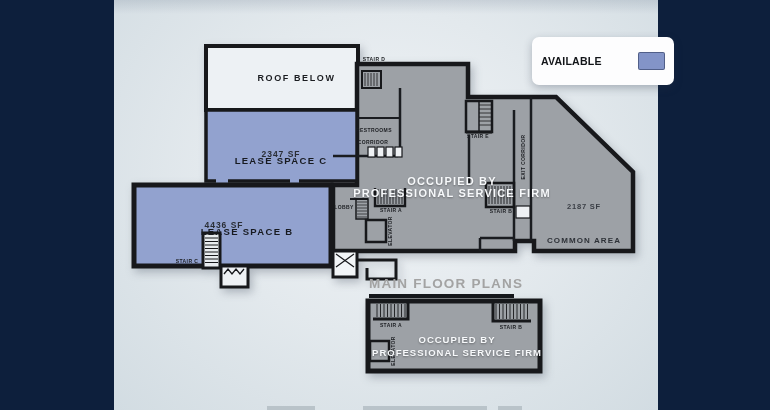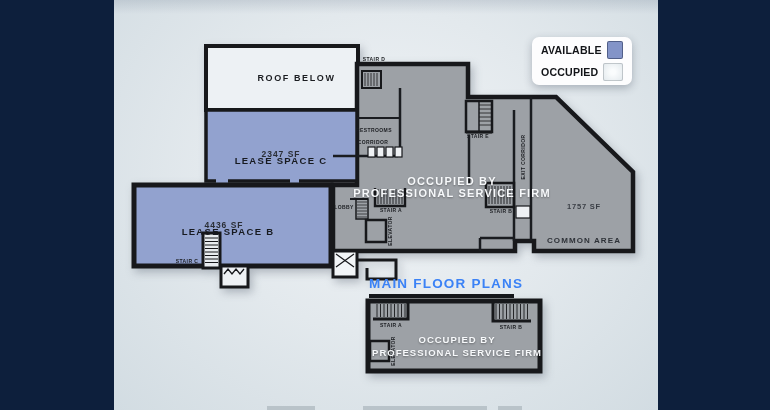--- a/index.html
+++ b/index.html
@@ -26,25 +26,25 @@
   .tiny{font-size:5px;letter-spacing:.4px;}
   .room-name{font-size:9.5px;letter-spacing:1.3px;color:#171a20;margin-top:20px;}
   .room-area{font-size:8.5px;letter-spacing:1px;color:#2a2e36;font-weight:700;}
   .common-name{font-size:8px;letter-spacing:1.1px;color:#2e3238;margin-top:44px;}
   .common-area-sf{font-size:7.5px;letter-spacing:.8px;color:#3a3e45;}
   .white-big{font-size:11px;letter-spacing:1.2px;color:#f7f9fb;text-shadow:0 1px 2px rgba(0,0,0,.35);}
   .white-small{font-size:9.5px;letter-spacing:1px;color:#f7f9fb;text-shadow:0 1px 2px rgba(0,0,0,.35);}
   .roof-lbl{font-size:9px;letter-spacing:1.6px;}
   .section-title{
     position:absolute;left:369px;top:276px;font-weight:700;font-size:13.5px;
-    letter-spacing:1.2px;color:#3b82f6;text-align:center;
+    letter-spacing:1.2px;color:#a3a3a3;text-align:center;
   }
   .title-underline{position:absolute;left:369px;top:294px;width:145px;height:4px;background:#15171b;}
   .legend{
-    position:absolute;left:532px;top:37px;width:100px;height:48px;
+    position:absolute;left:532px;top:37px;width:142px;height:48px;
     background:#fdfdfe;border-radius:7px;box-shadow:0 3px 9px rgba(40,50,70,.30);
     display:flex;flex-direction:column;justify-content:center;gap:4px;
     padding:0 9px;box-sizing:border-box;
   }
   .legend-row{display:flex;align-items:center;justify-content:space-between;}
   .legend-label{font-weight:700;font-size:11.5px;letter-spacing:.2px;color:#121418;transform:scaleX(.92);transform-origin:left;}
   .swatch{width:25px;height:16px;border-radius:2px;}
   .swatch-available{border:1px solid rgba(20,30,60,.45);}
   .swatch-occupied{border:1px solid rgba(60,70,80,.25);background:radial-gradient(circle,#fafcfd 20%, #e4eaee 100%);}
   .bottom-stub{position:absolute;height:4px;top:406px;background:#aeb8bf;opacity:.75;}
@@ -148,25 +148,25 @@
       <path d="M493 303 V321 H531" stroke="#17181b" stroke-width="3" fill="none"></path>
     </g>
     <rect x="370" y="341" width="19" height="20" fill="#9da1a6" stroke="#17181b" stroke-width="2.5"></rect>
   </svg>
 
   <div class="lbl roof-lbl" style="left:282px;top:78px;padding-left:29px;">ROOF BELOW</div>
 
   <div class="lbl room-name" style="left:281px;top:141px;">LEASE SPACE C</div>
   <div class="lbl room-area" style="left:281px;top:154px;">2347 SF</div>
 
-  <div class="lbl room-name" style="left:228px;top:212px;">LEASE SPACE B</div>
+  <div class="lbl room-name" style="left:247px;top:212px;">LEASE SPACE B</div>
   <div class="lbl room-area" style="left:224px;top:225px;">4436 SF</div>
 
   <div class="lbl common-name" style="left:584px;top:197px;">COMMON AREA</div>
-  <div class="lbl common-area-sf" style="left:584px;top:207px;">1757 SF</div>
+  <div class="lbl common-area-sf" style="left:584px;top:207px;">2187 SF</div>
 
   <div class="lbl white-big" style="left:452px;top:181px;">OCCUPIED BY</div>
   <div class="lbl white-big" style="left:452px;top:193px;">PROFESSIONAL SERVICE FIRM</div>
 
   <div class="lbl tiny" style="left:374px;top:59px;">STAIR D</div>
   <div class="lbl tiny" style="left:374px;top:130px;">RESTROOMS</div>
   <div class="lbl tiny" style="left:373px;top:142px;">CORRIDOR</div>
   <div class="lbl tiny" style="left:478px;top:136px;">STAIR E</div>
   <div class="lbl tiny vert" style="left:523px;top:157px;">EXIT CORRIDOR</div>
   <div class="lbl tiny" style="left:344px;top:207px;">LOBBY</div>
@@ -182,18 +182,14 @@
   <div class="lbl tiny" style="left:511px;top:327px;">STAIR B</div>
   <div class="lbl tiny vert" style="left:393px;top:351px;">ELEVATOR</div>
   <div class="lbl white-small" style="left:457px;top:340px;">OCCUPIED BY</div>
   <div class="lbl white-small" style="left:457px;top:353px;">PROFESSIONAL SERVICE FIRM</div>
 
   <div class="legend">
     <div class="legend-row">
       <span class="legend-label">AVAILABLE</span>
       <span class="swatch swatch-available" style="background-color: rgb(131, 148, 200);"></span>
     </div>
-    <div class="legend-row">
-      <span class="legend-label">OCCUPIED</span>
-      <span class="swatch swatch-occupied"></span>
-    </div>
   </div>
 </div>
 
 </body></html>

